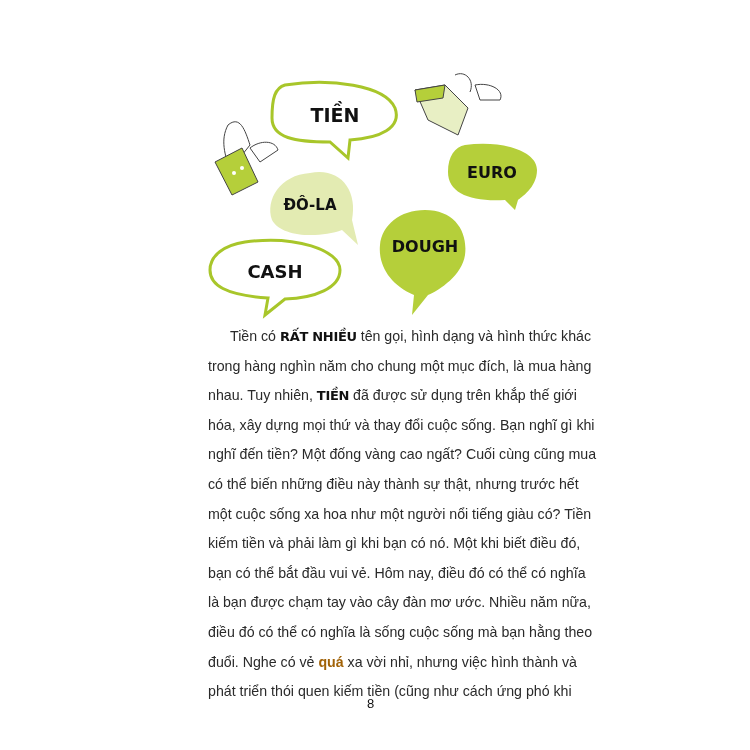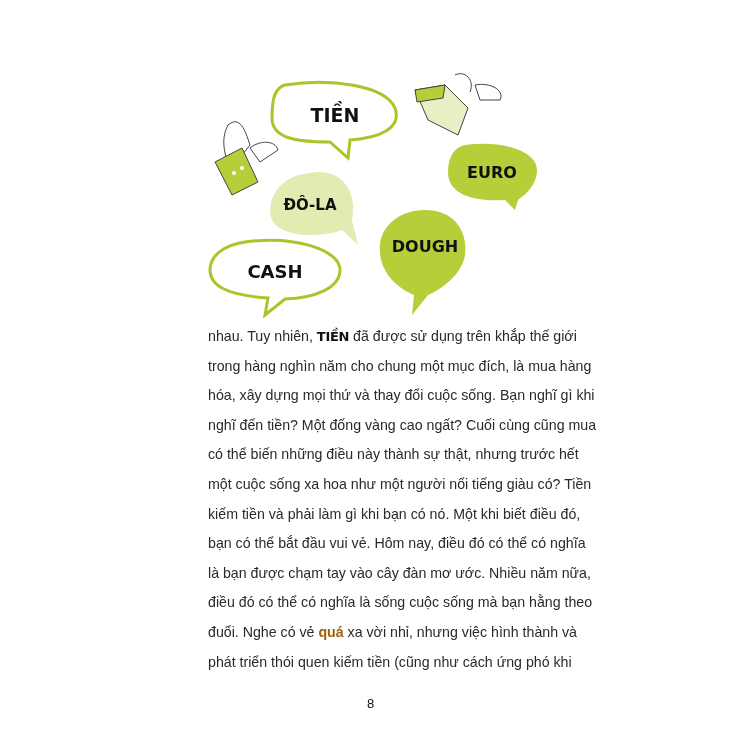--- a/index.html
+++ b/index.html
@@ -59,22 +59,23 @@
       <path d="M275,15 C290,12 305,20 300,30 L280,30 Z" fill="none" stroke="#444" stroke-width="1"></path>
     </g>
     <text x="135" y="52" text-anchor="middle" font-family="DejaVu Sans, sans-serif" font-weight="bold" font-size="19" fill="#111">TIỀN</text>
     <text x="110" y="140" text-anchor="middle" font-family="DejaVu Sans, sans-serif" font-weight="bold" font-size="15" fill="#111">ĐÔ-LA</text>
     <text x="292" y="108" text-anchor="middle" font-family="DejaVu Sans, sans-serif" font-weight="bold" font-size="16" fill="#111">EURO</text>
     <text x="225" y="182" text-anchor="middle" font-family="DejaVu Sans, sans-serif" font-weight="bold" font-size="16" fill="#111">DOUGH</text>
     <text x="75" y="208" text-anchor="middle" font-family="DejaVu Sans, sans-serif" font-weight="bold" font-size="18" fill="#111">CASH</text>
   </svg>
 
   <div class="body-text">
+    <span class="line first"><span>Tiền có </span><span class="caps">RẤT NHIỀU</span><span> tên gọi, hình dạng và hình thức khác</span></span>
+    <span class="line">trong hàng nghìn năm cho chung một mục đích, là mua hàng</span>
     <span class="line"><span>nhau. Tuy nhiên, </span><span class="caps">TIỀN</span><span> đã được sử dụng trên khắp thế giới</span></span>
-    <span class="line">trong hàng nghìn năm cho chung một mục đích, là mua hàng</span>
     <span class="line">hóa, xây dựng mọi thứ và thay đổi cuộc sống. Bạn nghĩ gì khi</span>
     <span class="line">nghĩ đến tiền? Một đống vàng cao ngất? Cuối cùng cũng mua</span>
     <span class="line">có thể biến những điều này thành sự thật, nhưng trước hết</span>
     <span class="line">một cuộc sống xa hoa như một người nổi tiếng giàu có? Tiền</span>
     <span class="line">kiếm tiền và phải làm gì khi bạn có nó. Một khi biết điều đó,</span>
     <span class="line">bạn có thể bắt đầu vui vẻ. Hôm nay, điều đó có thể có nghĩa</span>
     <span class="line">là bạn được chạm tay vào cây đàn mơ ước. Nhiều năm nữa,</span>
     <span class="line">điều đó có thể có nghĩa là sống cuộc sống mà bạn hằng theo</span>
     <span class="line"><span>đuổi. Nghe có vẻ </span><span class="bold">quá</span><span> xa vời nhỉ, nhưng việc hình thành và</span></span>
     <span class="line">phát triển thói quen kiếm tiền (cũng như cách ứng phó khi</span>

